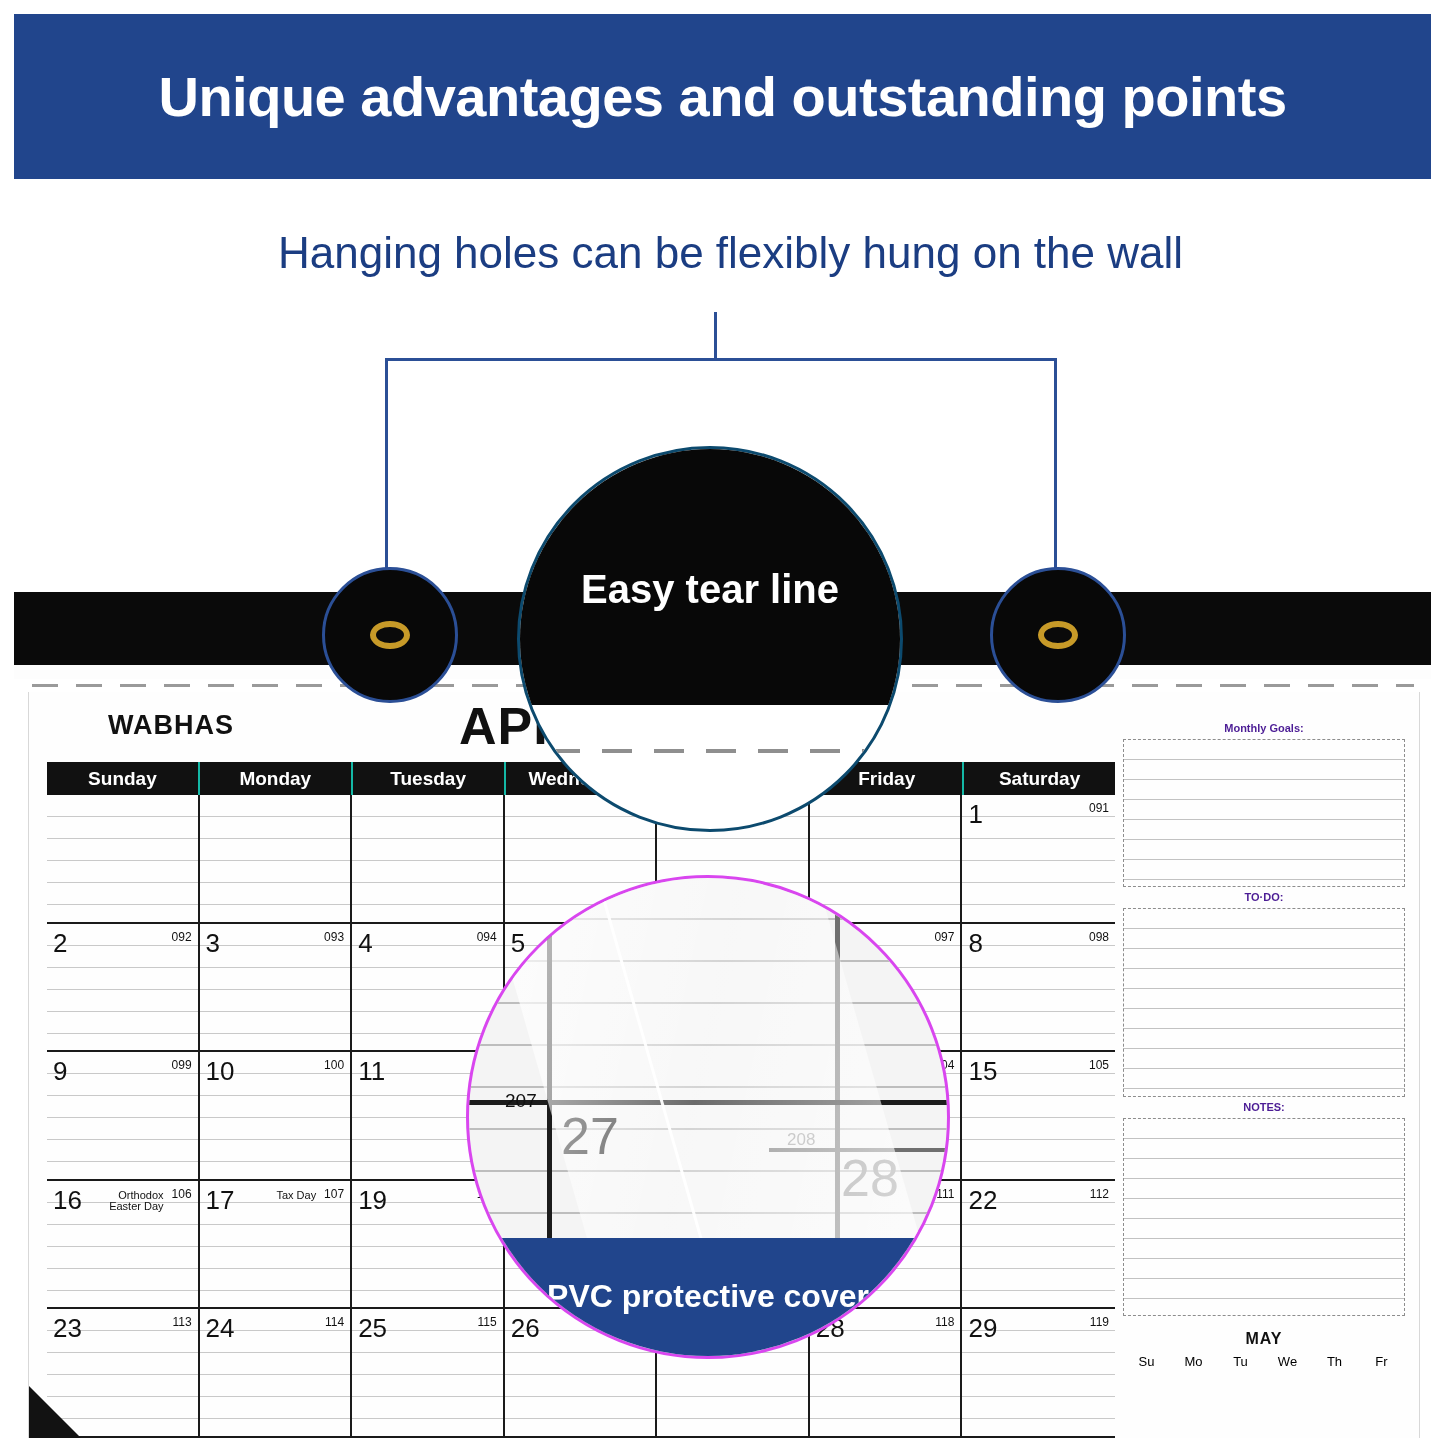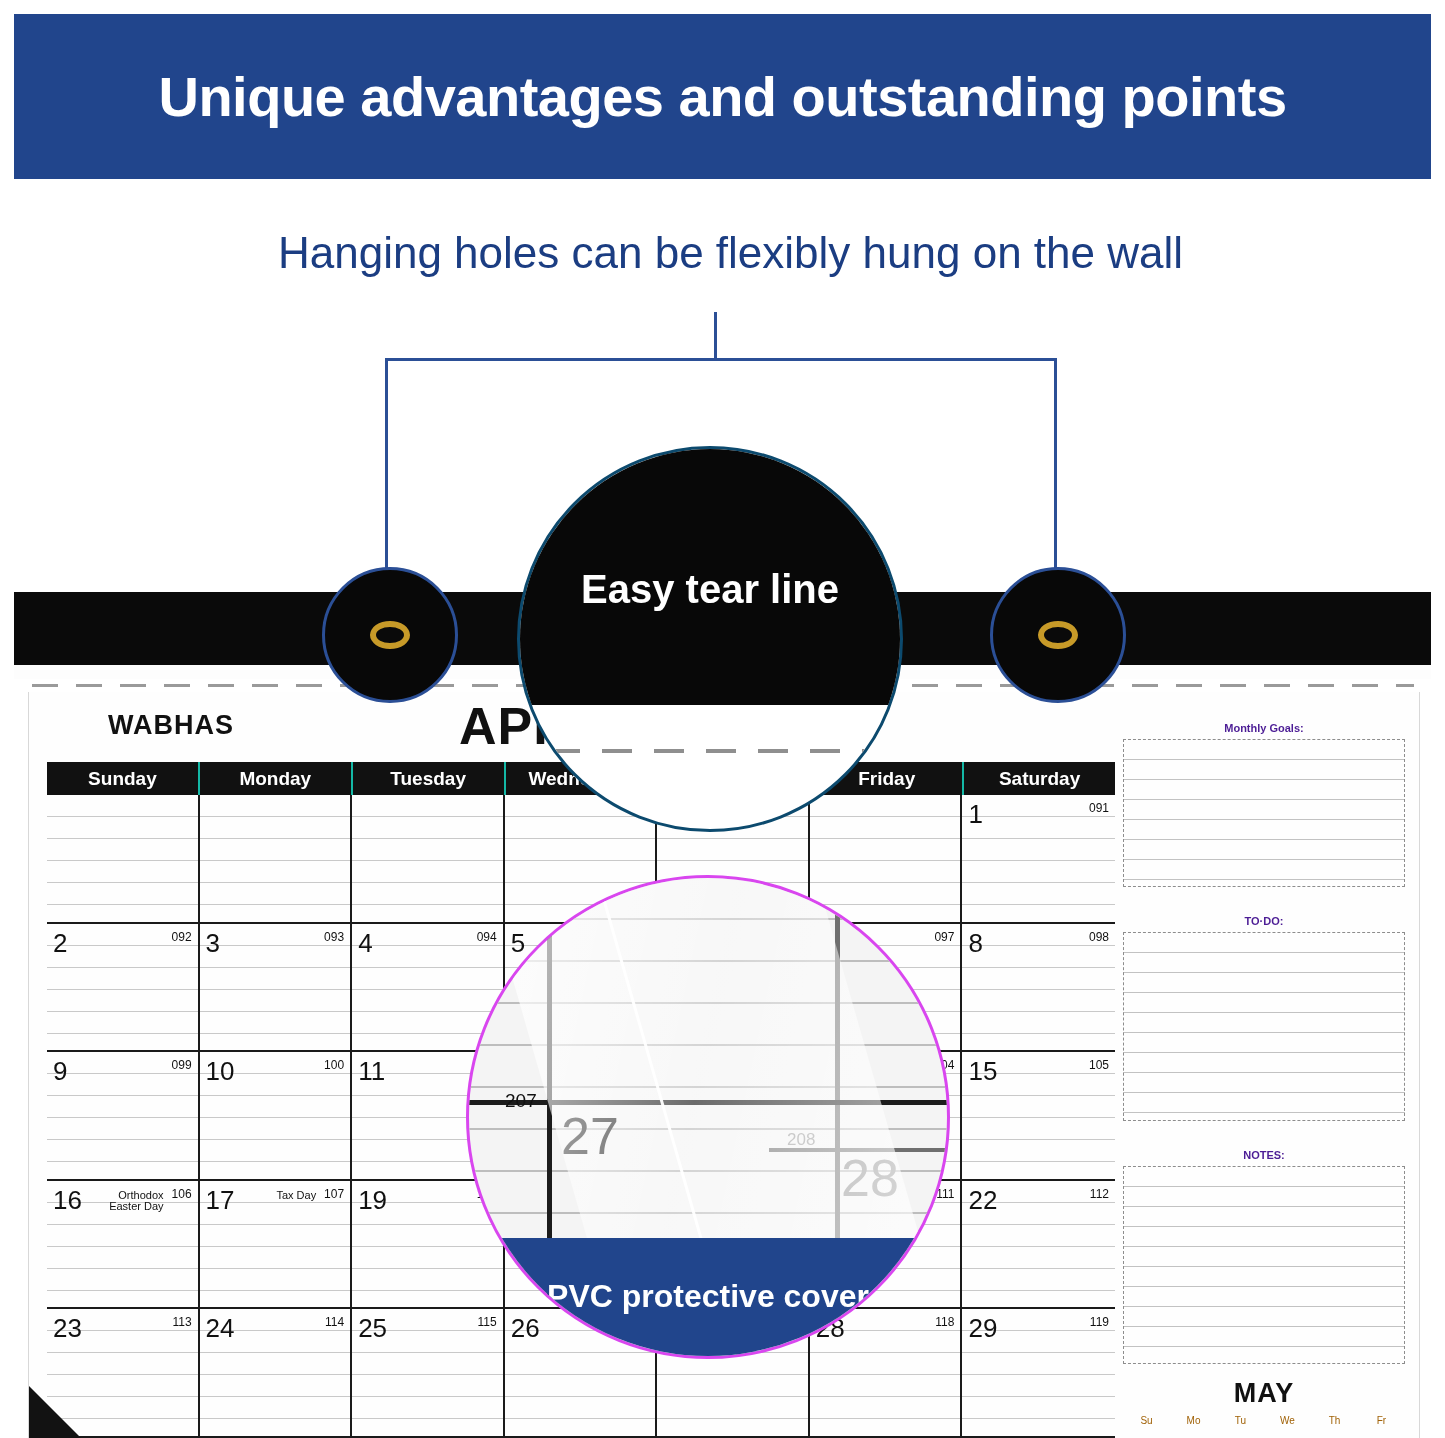--- a/index.html
+++ b/index.html
@@ -231,40 +231,40 @@
     margin-bottom: 5px;
   }
   .side-box {
     border: 1px dashed #8d8d8d;
     background:
       repeating-linear-gradient(to bottom, transparent 0 19px, #c2c2c2 19px 20px);
   }
   .goals-box { height: 146px; }
   .todo-box { height: 187px; }
   .notes-box { height: 196px; }
-  .side-head.spaced { margin-top: 28px; }
+  .side-head.spaced { margin-top: 4px; }
 
   .mini-month {
     margin-top: 14px;
     text-align: center;
   }
   .mini-title {
-    font-size: 27px;
+    font-size: 16px;
     font-weight: bold;
     color: #111;
     letter-spacing: 1px;
   }
   .mini-dow {
     display: flex;
     margin-top: 6px;
   }
   .mini-dow span {
     flex: 1 1 0;
-    font-size: 10px;
-    color: #a16207;
+    font-size: 13px;
+    color: #000000;
   }
 
   
   .corner {
     position: absolute;
     left: 0;
     bottom: 0;
     width: 0;
     height: 0;
     border-left: 52px solid #121212;

